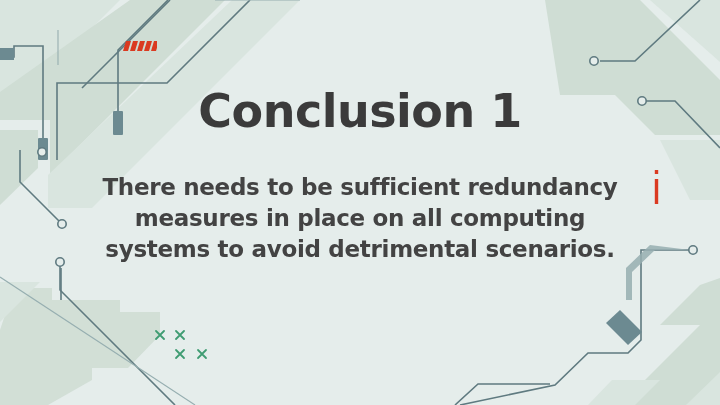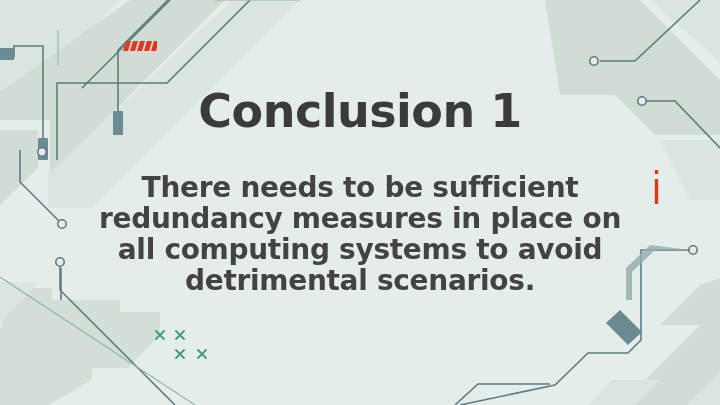--- a/index.html
+++ b/index.html
@@ -45,21 +45,21 @@
     line-height: 1.1;
   }
   #body-text {
     position: absolute;
     left: 90px;
     top: 172px;
     width: 540px;
     text-align: center;
     font-family: "DejaVu Sans", sans-serif;
     font-weight: bold;
-    font-size: 28px;
+    font-size: 23px;
     line-height: 31px;
     color: #434343;
     letter-spacing: -0.3px;
   }
   .accent-stripes {
     position: absolute;
     left: 123px;
     top: 41px;
     width: 34px;
     height: 10px;

